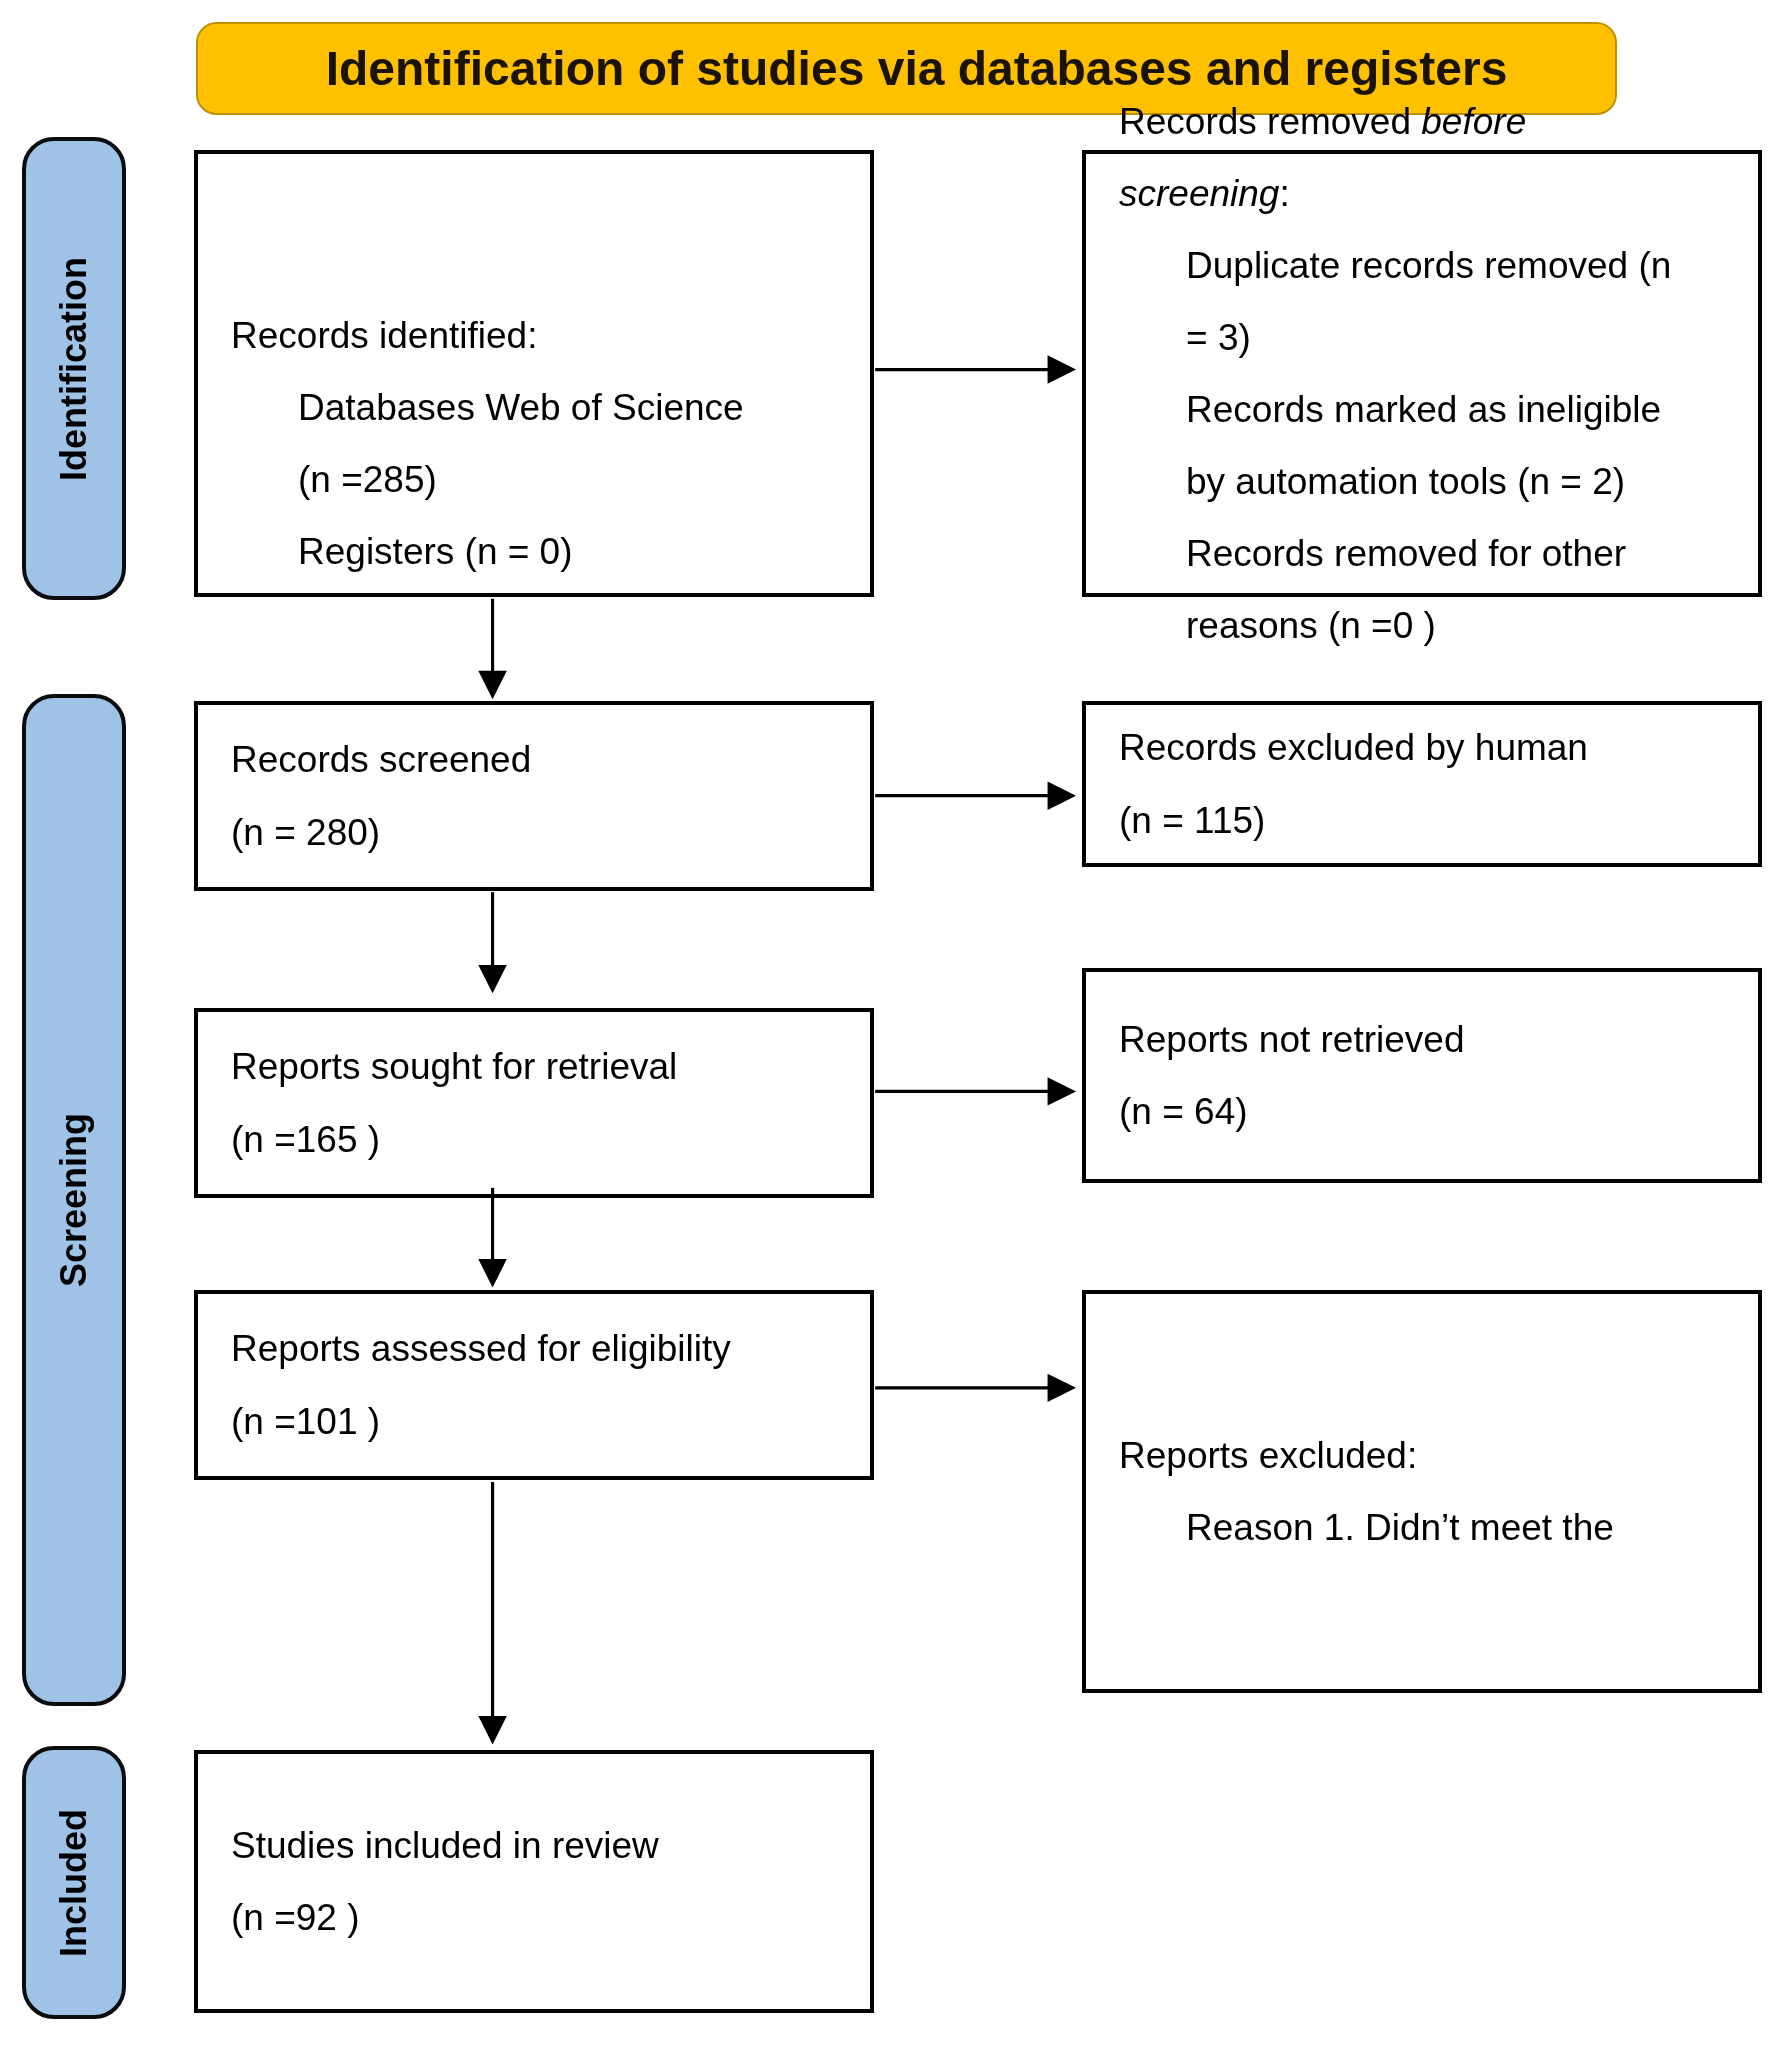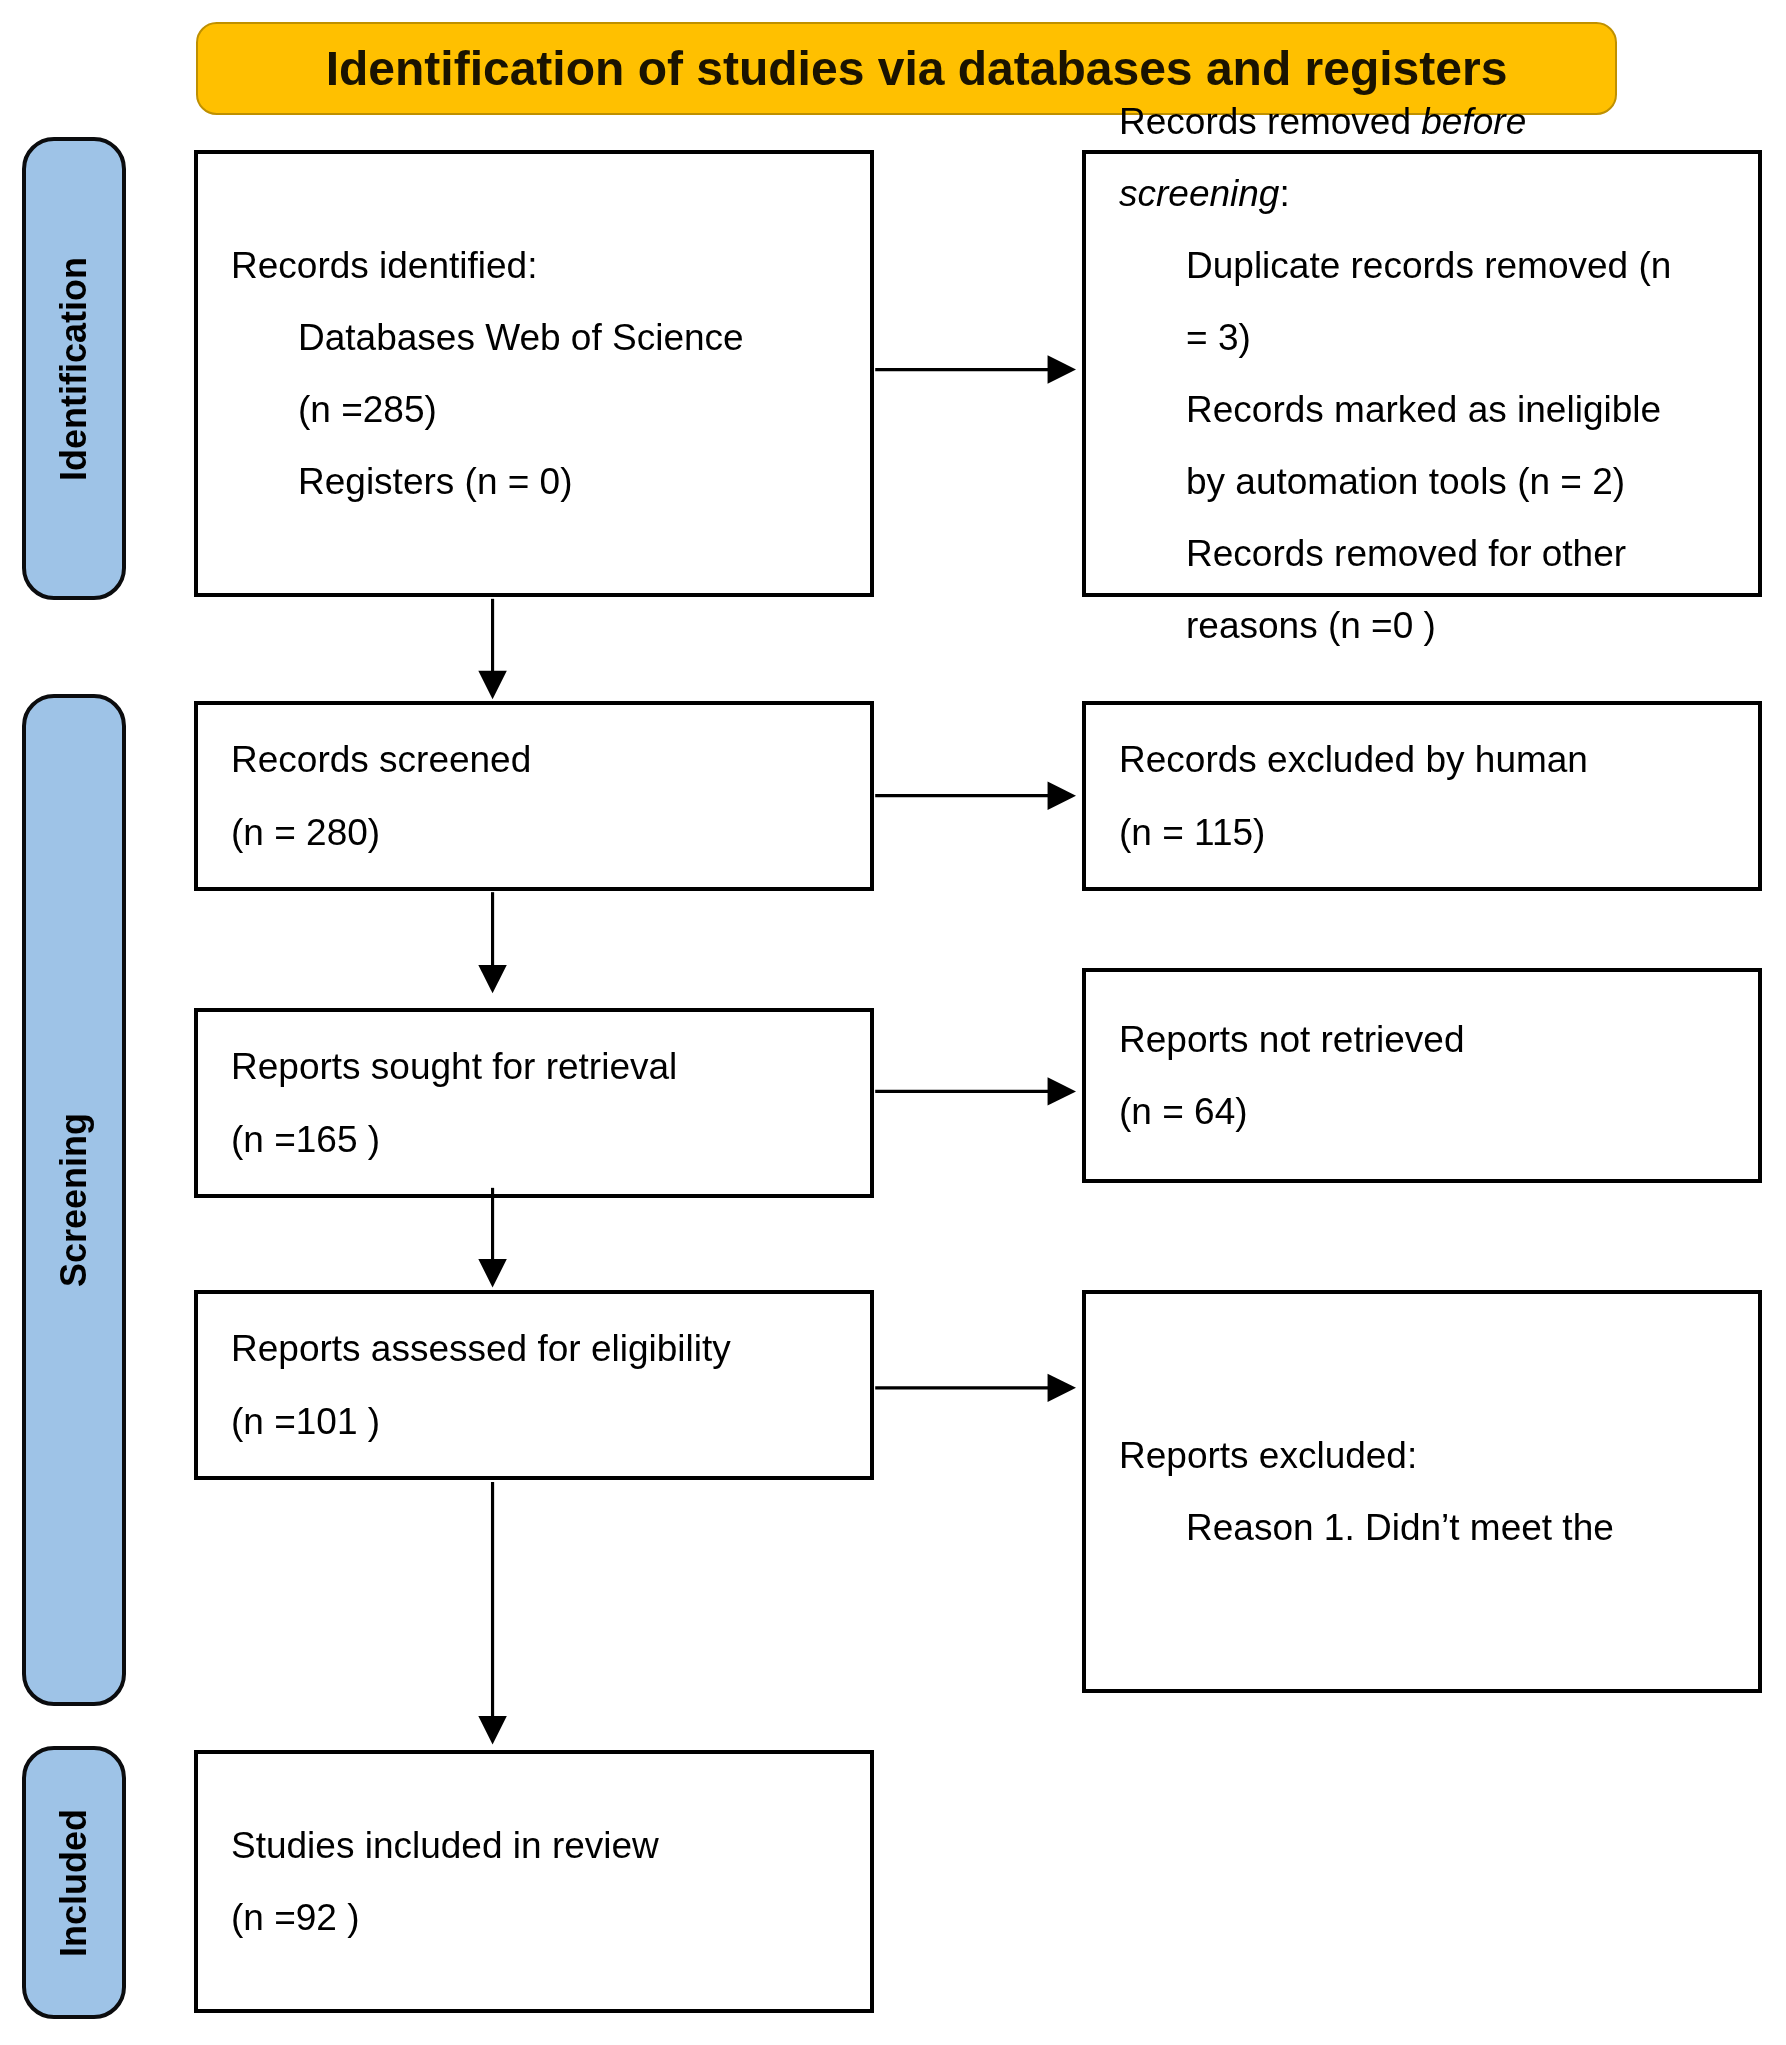--- a/index.html
+++ b/index.html
@@ -76,21 +76,21 @@
   <div class="stage" style="top:137px;height:463px;">
     <span class="vtext">Identification</span>
   </div>
   <div class="stage" style="top:694px;height:1012px;">
     <span class="vtext">Screening</span>
   </div>
   <div class="stage" style="top:1746px;height:273px;">
     <span class="vtext">Included</span>
   </div>
 
-  <div class="box" style="left:194px;top:150px;width:680px;height:447px;">
+  <div class="box" style="left:194px;top:150px;width:680px;height:447px;justify-content:flex-end;">
     <div class="line">Records identified:</div>
     <div class="line ind">Databases Web of Science</div>
     <div class="line ind">(n =285)</div>
     <div class="line ind">Registers (n = 0)</div>
   </div>
 
   <div class="box" style="left:1082px;top:150px;width:680px;height:447px;">
     <div class="line"><span>Records removed </span><span class="it">before</span></div>
     <div class="line"><span class="it">screening</span><span>:</span></div>
     <div class="line ind">Duplicate records removed (n</div>
@@ -99,21 +99,21 @@
     <div class="line ind">by automation tools (n = 2)</div>
     <div class="line ind">Records removed for other</div>
     <div class="line ind">reasons (n =0 )</div>
   </div>
 
   <div class="box" style="left:194px;top:701px;width:680px;height:190px;">
     <div class="line">Records screened</div>
     <div class="line">(n = 280)</div>
   </div>
 
-  <div class="box" style="left:1082px;top:701px;width:680px;height:190px;">
+  <div class="box" style="left:1082px;top:701px;width:680px;height:166px;">
     <div class="line">Records excluded by human</div>
     <div class="line">(n = 115)</div>
   </div>
 
   <div class="box" style="left:194px;top:996px;width:680px;height:190px;margin-top:12px;">
     <div class="line">Reports sought for retrieval</div>
     <div class="line">(n =165 )</div>
   </div>
 
   <div class="box" style="left:1082px;top:936px;width:680px;height:215px;margin-top:32px;">

